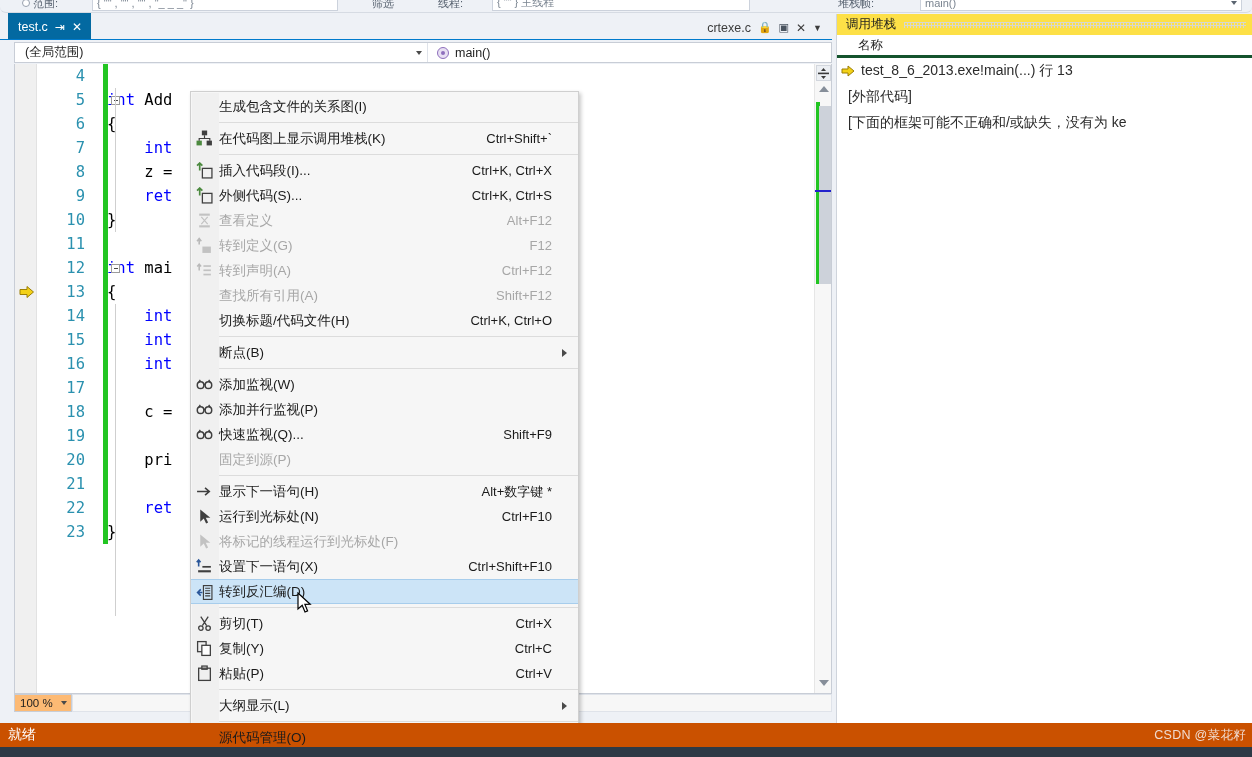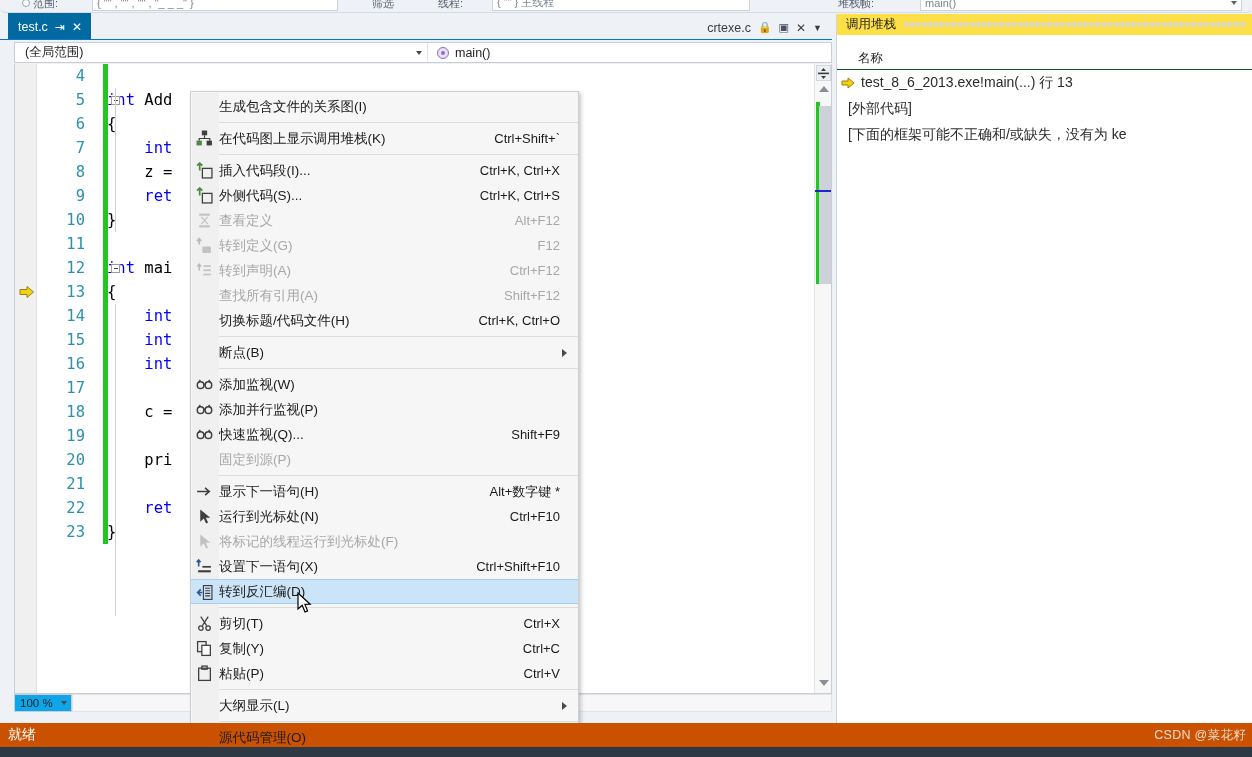--- a/index.html
+++ b/index.html
@@ -118,21 +118,21 @@
   .sb-up, .sb-dn { position: absolute; left: 3.5px; width: 0; height: 0; border-left: 5px solid transparent; border-right: 5px solid transparent; }
   .sb-up { top: 22px; border-bottom: 6px solid #868e99; }
   .sb-dn { bottom: 8px; border-top: 6px solid #868e99; }
   .sb-thumb { position: absolute; left: 4px; top: 42px; width: 12px; height: 178px; background: #cdd2da; }
   .sb-change { position: absolute; left: 1px; top: 38px; width: 4px; height: 182px; background: #22c522; }
   .sb-caret { position: absolute; left: 0px; top: 126px; width: 17px; height: 2px; background: #2222cc; }
 
   
   .zoombox {
     position: absolute; left: 14px; top: 694px; width: 58px; height: 18px;
-    background: #0ea5e9; border: 1px solid #c8cdd6;
+    background: #fdba74; border: 1px solid #c8cdd6;
     display: flex; align-items: center; justify-content: space-between;
     padding: 0 4px 0 5px; font-size: 11.5px; color: #1e1e1e;
   }
   .zoom-caret { width: 0; height: 0; border-left: 3px solid transparent; border-right: 3px solid transparent; border-top: 4px solid #4a4a4a; }
   .hscroll-strip { position: absolute; left: 72px; top: 694px; width: 760px; height: 18px; background: #f7f7f7; border: 1px solid #dfe3ea; }
 
   .statusbar {
     position: absolute; left: 0; top: 723px; width: 1252px; height: 24px;
     background: #ca5100; color: #ffffff; display: flex; align-items: center;
     font-size: 14px; padding-left: 8px;
@@ -152,21 +152,21 @@
     height: 21px; display: flex; align-items: center; gap: 8px; padding-left: 9px;
     font-size: 12.5px; color: #1e1e1e; background: #fde047;
   }
   .cs-grip { flex: 1; height: 6px; margin-right: 6px;
     background-image: repeating-linear-gradient(to right, #d4d8df 0 1px, transparent 1px 3px),
                       repeating-linear-gradient(to bottom, #d4d8df 0 1px, transparent 1px 3px);
     opacity: .9;
   }
   .cs-colhdr {
     height: 23px; display: flex; align-items: center; padding-left: 21px;
-    font-size: 12.5px; color: #1e1e1e; border-bottom: 1px solid #14532d; margin-top: 12px;
+    font-size: 12.5px; color: #1e1e1e; border-bottom: 3px solid #14532d;
   }
   .cs-row { height: 26px; display: flex; align-items: center; padding-left: 3px; font-size: 14px; white-space: nowrap; overflow: hidden; }
   .cs-row .cs-text { padding-left: 3px; }
   .cs-arrow { width: 16px; height: 16px; flex: 0 0 16px; margin-right: 2px; }
   .cs-indent { padding-left: 8px; }
   .cs-muted { color: #2b2b2b; }
 
   
   .ctxmenu {
     position: absolute; left: 190px; top: 91px; width: 389px;
@@ -176,21 +176,21 @@
   }
   .ctx-gutter { position: absolute; left: 1px; top: 1px; width: 27px; bottom: 1px; background: #f0f0f0; }
   .mi {
     position: relative; height: 25px; display: flex; align-items: center;
     padding-left: 28px; font-size: 13.5px; color: #1b1b1b; z-index: 2;
   }
   .mi.disabled { color: #a7a7a7; }
   .mi.hl { background: #cce4f7; border-top: 1px solid #a7cdec; border-bottom: 1px solid #a7cdec; height: 25px; }
   .mi-icon { position: absolute; left: 5px; top: 4px; width: 17px; height: 17px; }
   .mi-label { flex: 1; white-space: nowrap; }
-  .mi-accel { margin-left: auto; padding-right: 18px; font-size: 13px; color: #1b1b1b; white-space: nowrap; }
+  .mi-accel { margin-left: auto; padding-right: 26px; font-size: 13px; color: #1b1b1b; white-space: nowrap; }
   .mi.disabled .mi-accel { color: #a7a7a7; }
   .mi-sub { position: absolute; right: 11px; top: 9px; width: 0; height: 0;
     border-top: 4px solid transparent; border-bottom: 4px solid transparent; border-left: 5px solid #4a4a4a; }
   .ctx-sep { height: 1px; margin: 3px 0 3px 28px; background: #dcdcdc; position: relative; z-index: 2; }
 
   .cursor-arrow { position: absolute; left: 297px; top: 592px; width: 17px; height: 23px; z-index: 30; }
 </style>
 </head>
 <body>
 

